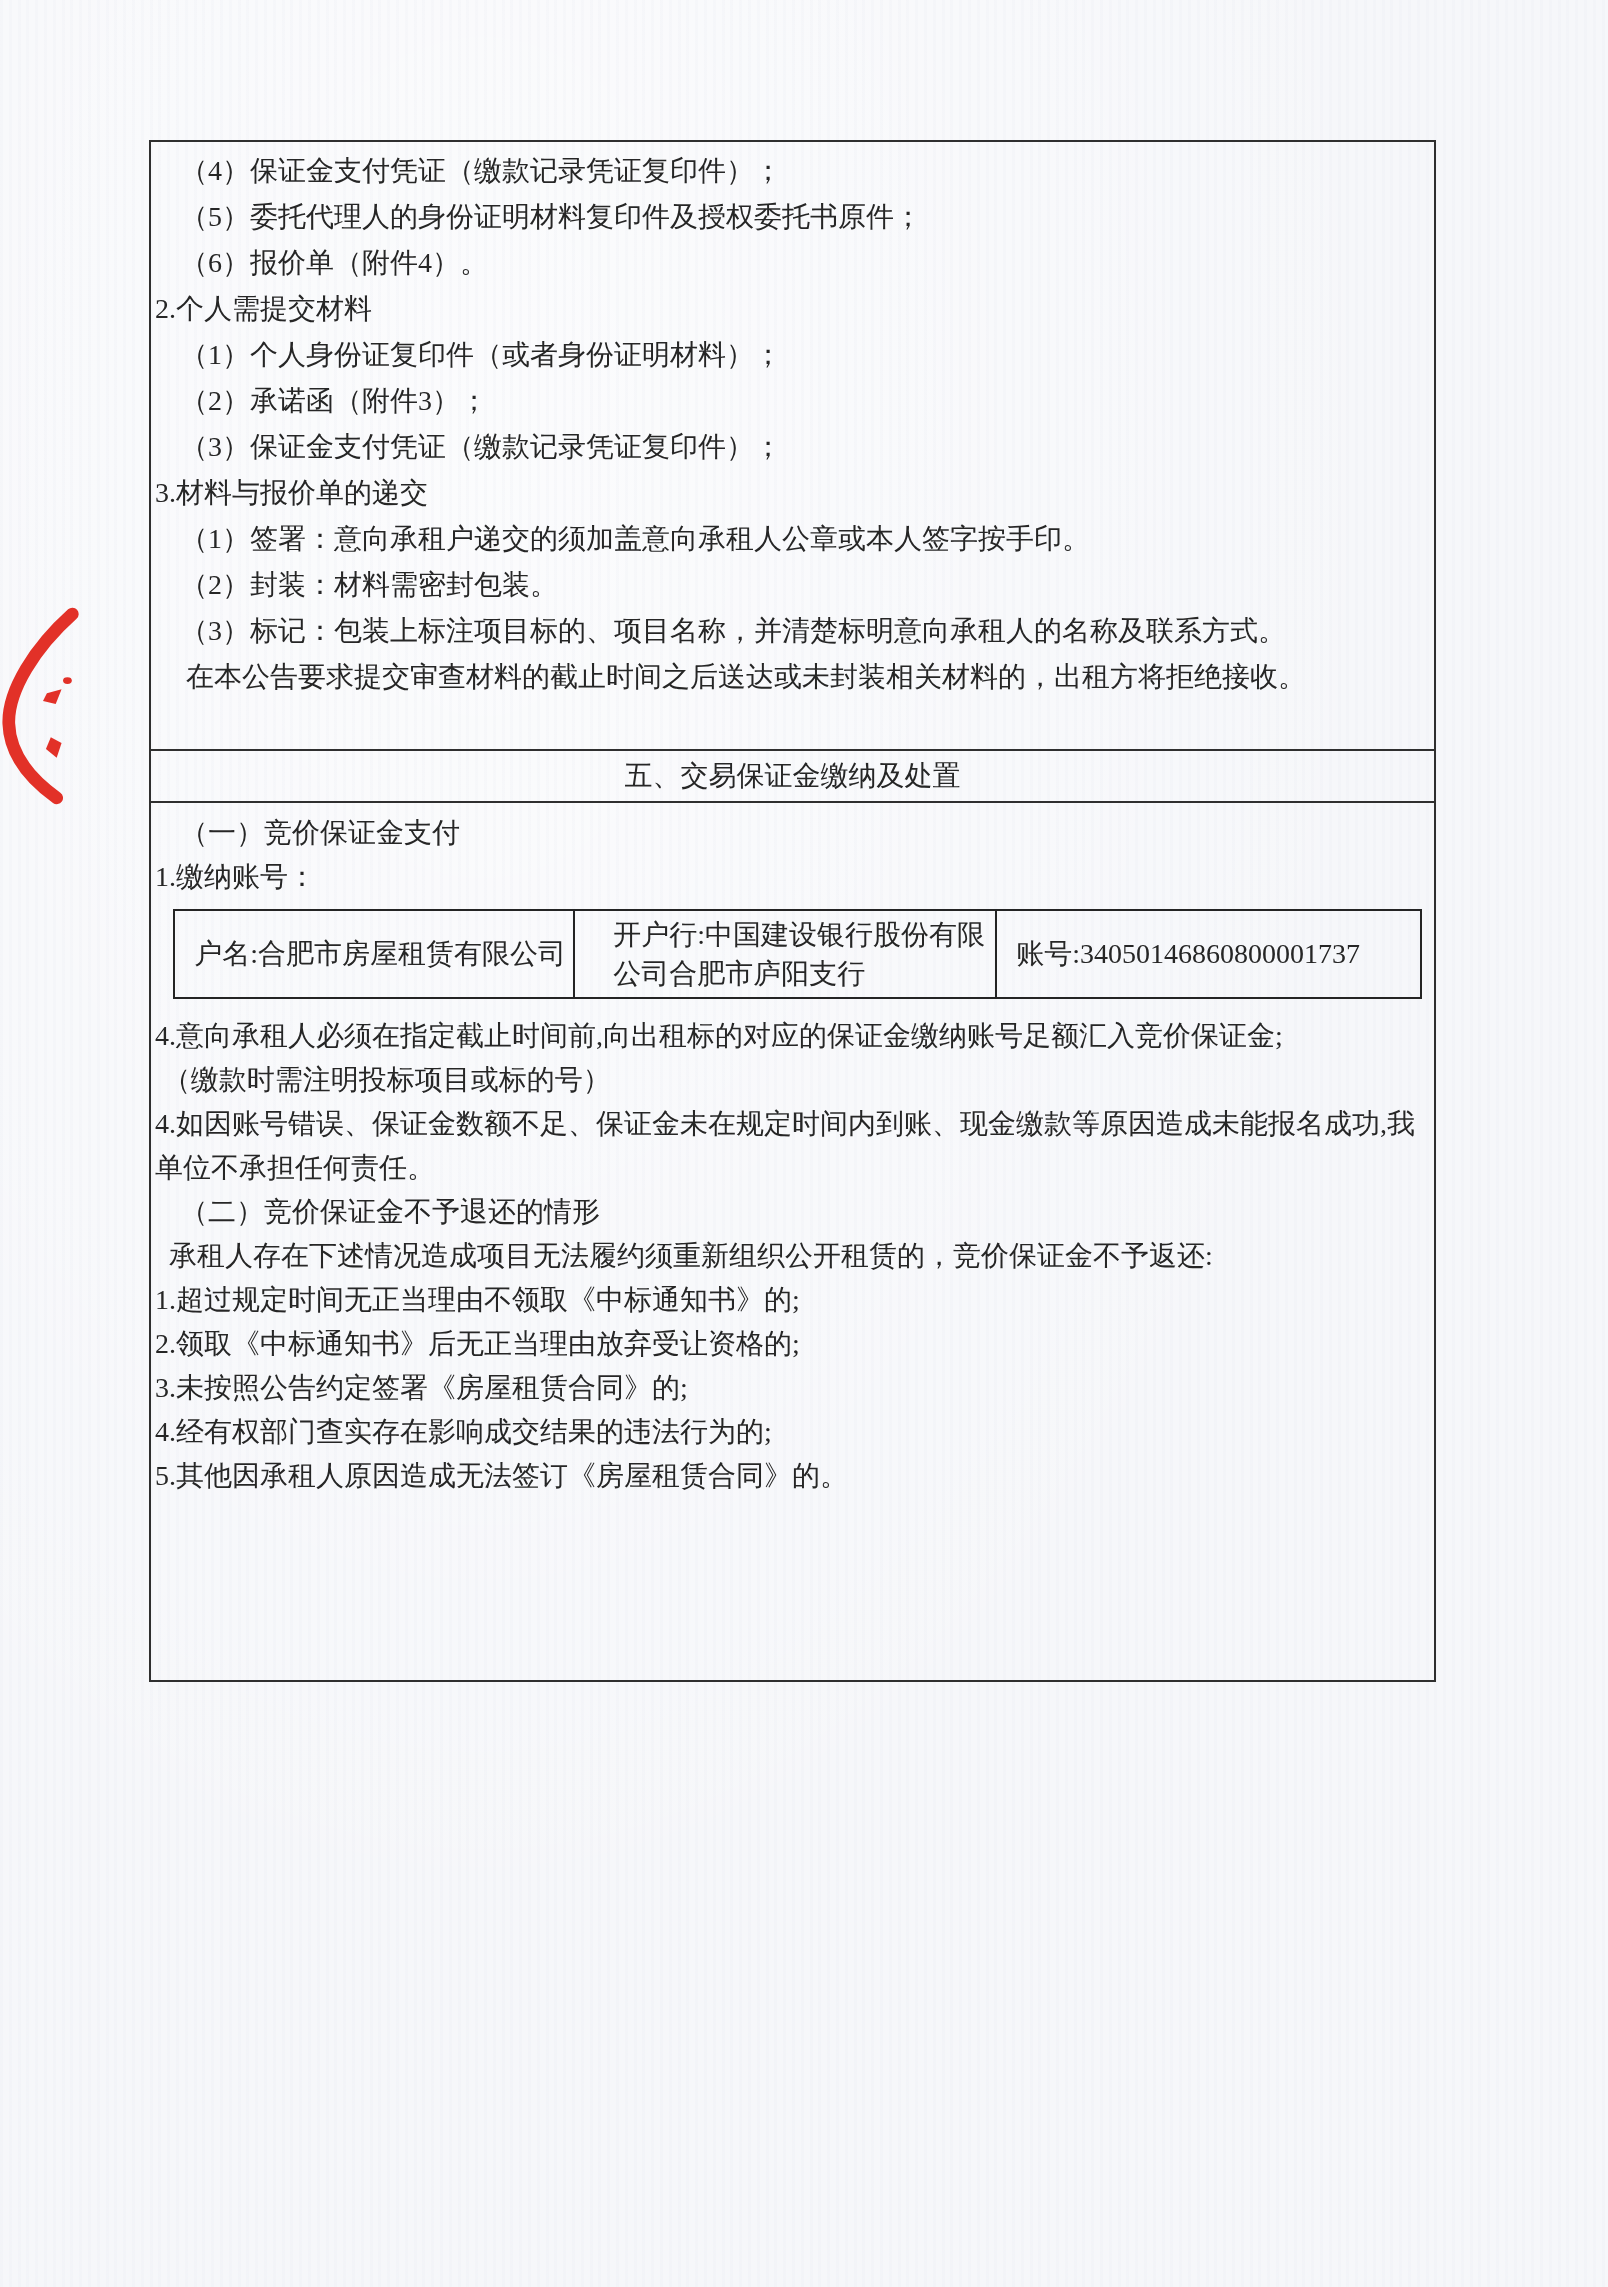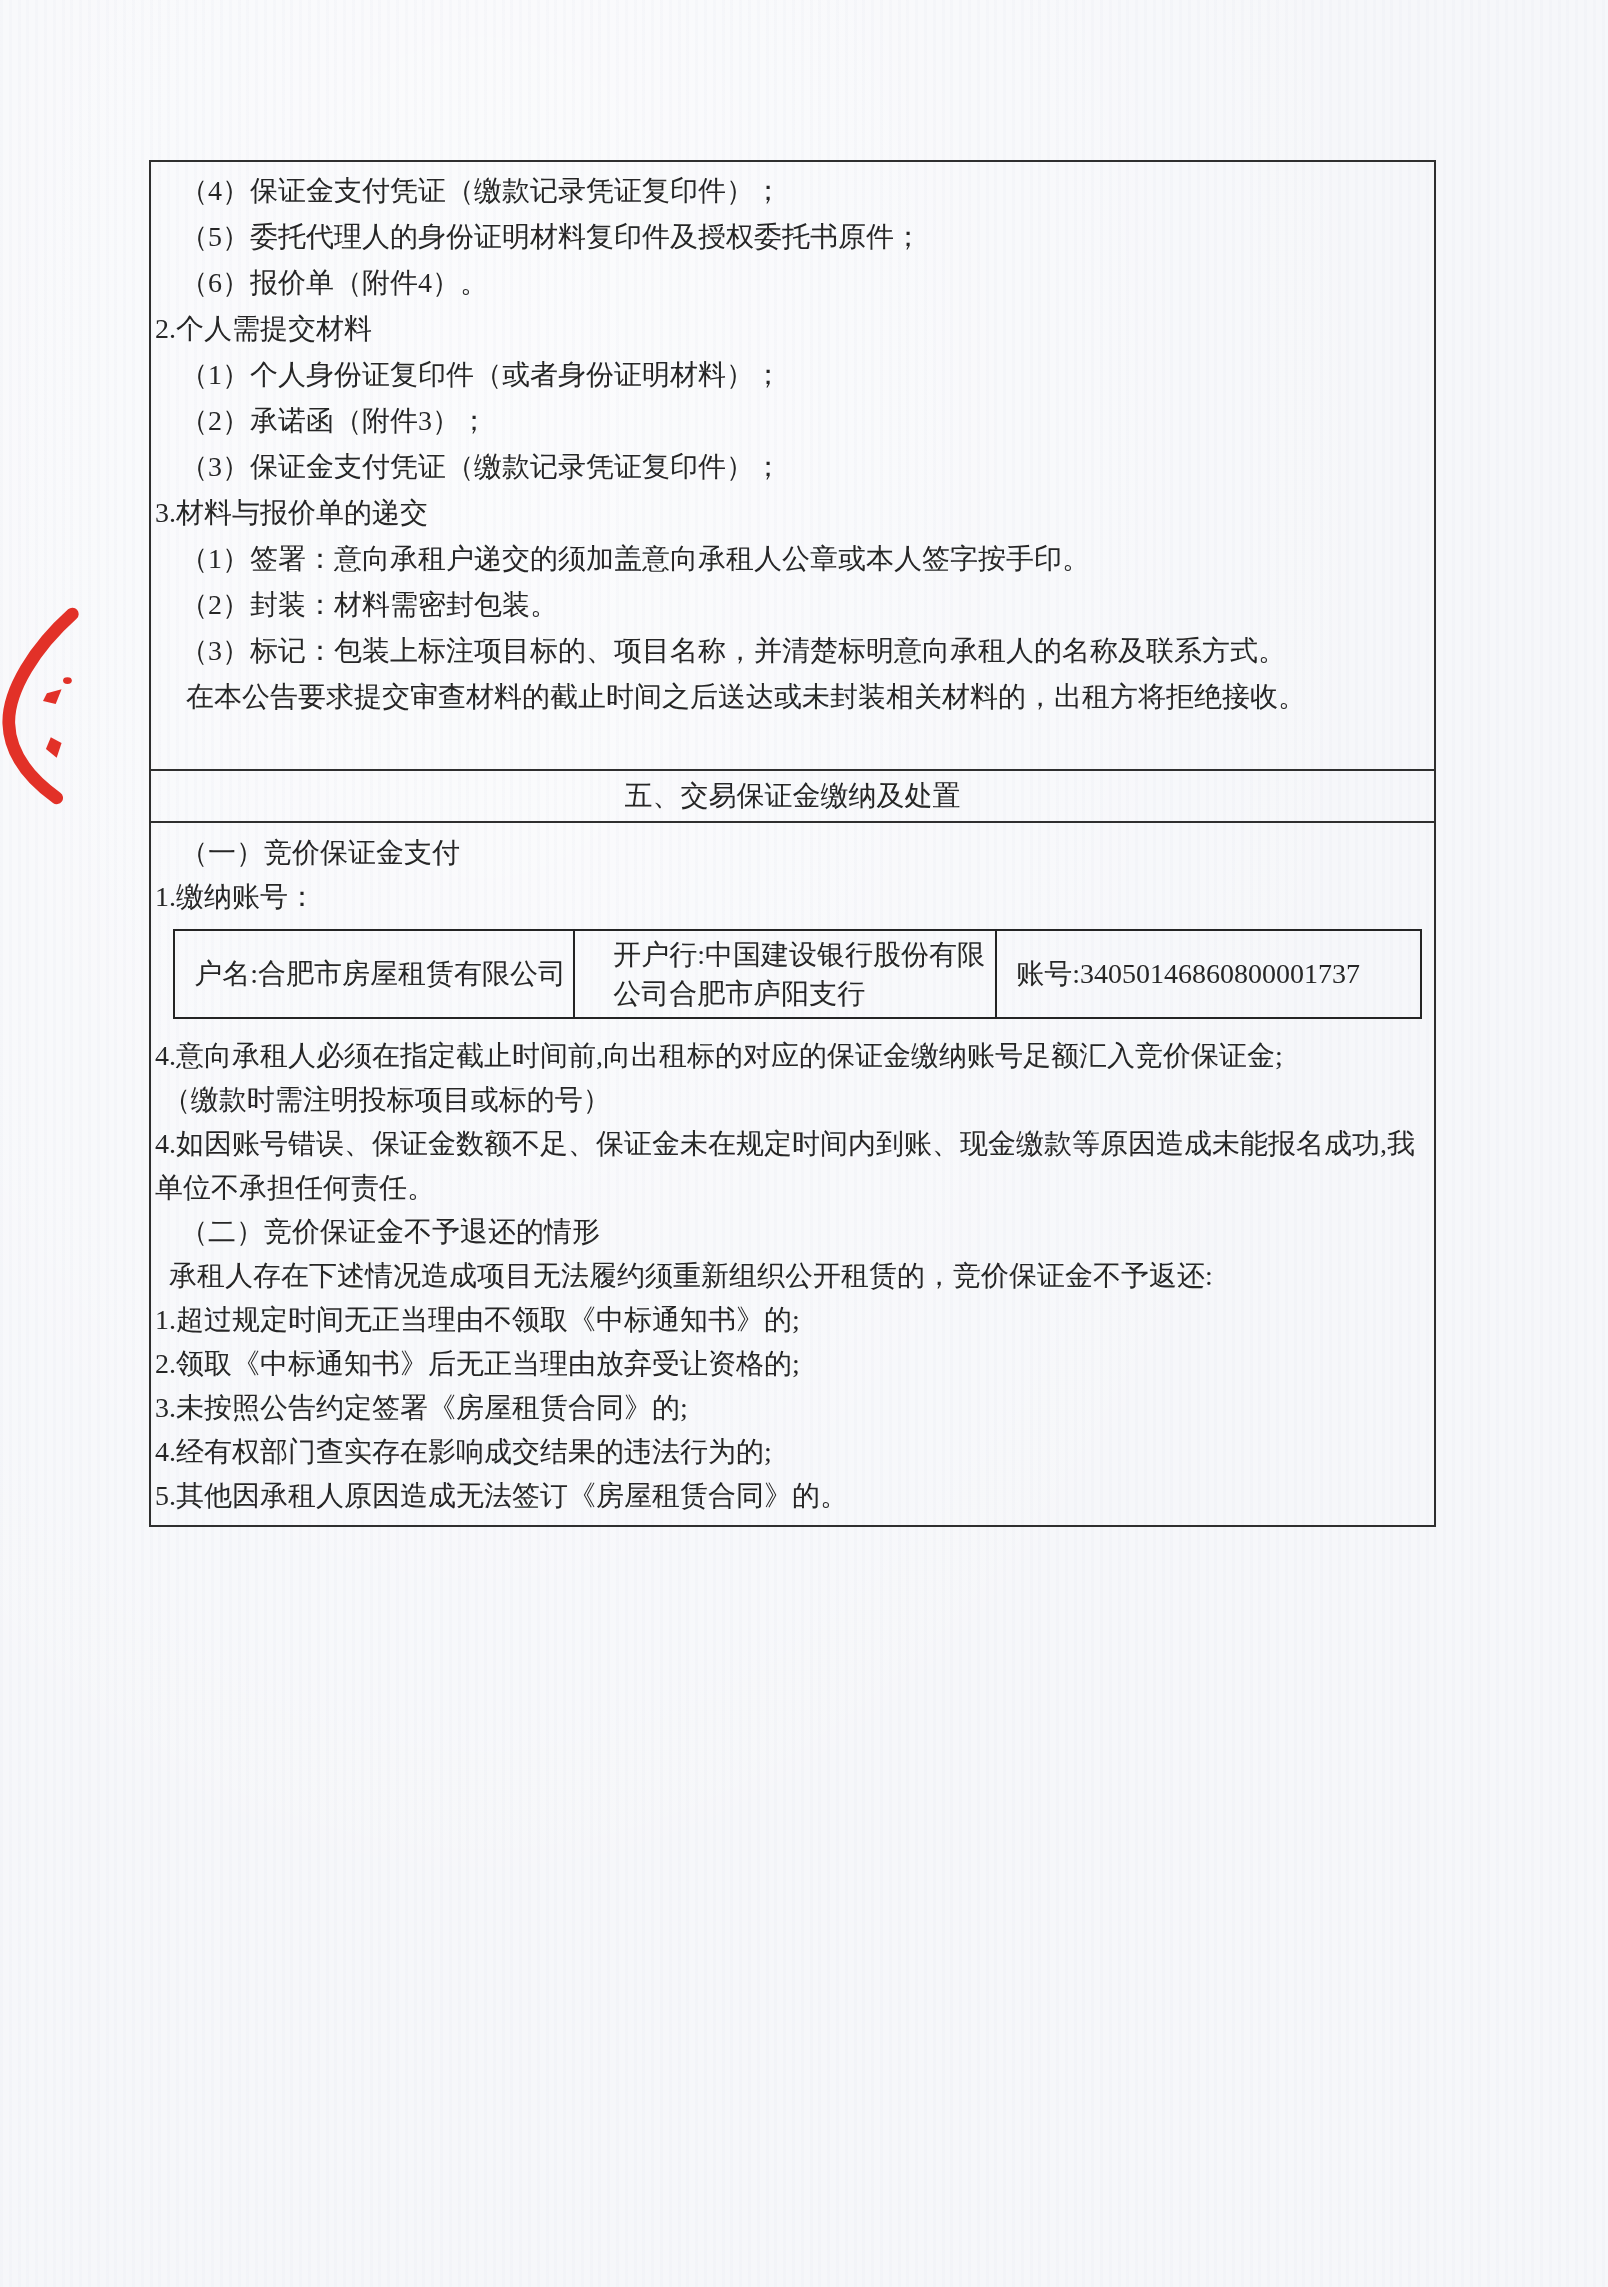--- a/index.html
+++ b/index.html
@@ -13,25 +13,24 @@
       radial-gradient(ellipse at 30% 20%, rgba(255,255,255,0.6), rgba(255,255,255,0) 60%);
     font-family:"Liberation Serif","DejaVu Serif",serif;
     color:#262626;
     overflow:hidden;
   }
   .red-mark{position:absolute;left:0;top:600px;width:86px;height:208px;}
   .doc-table{
     position:absolute;left:149px;top:140px;width:1287px;
     border:2px solid #2f2f2f;
     box-sizing:border-box;
-    margin-top:20px;
   }
   .sec{box-sizing:border-box;overflow:hidden;}
   .sec1{height:607px;padding-top:5.9px;}
-  .sec2{height:702px;padding-top:7.8px;}
+  .sec2{height:877px;padding-top:7.8px;}
   .ln{margin:0;font-size:28px;white-space:nowrap;}
   .sec1 .ln{height:46px;line-height:46px;}
   .sec2 .ln{height:44px;line-height:44px;}
   .ln2{margin:0;font-size:28px;line-height:44px;height:88px;white-space:normal;}
   .ind0{padding-left:3.9px;}
   .ind05{padding-left:11.8px;}
   .ind1{padding-left:29px;}
   .ind2{padding-left:35px;}
   .flush{padding-left:18px;}
   .bold{font-weight:normal;}

